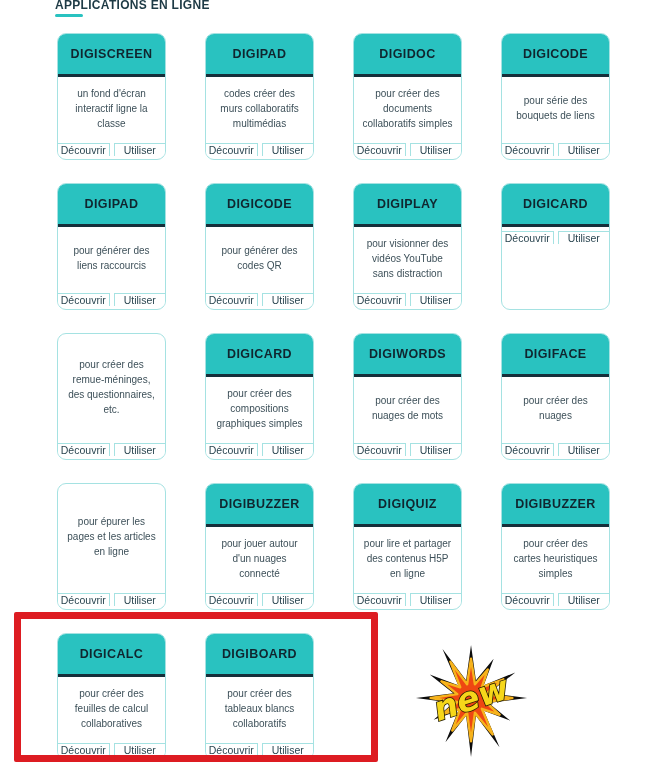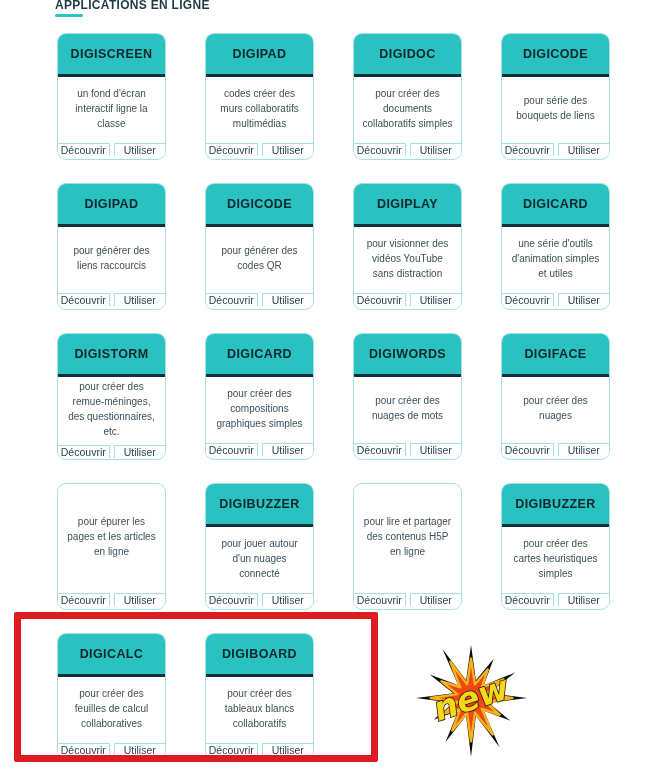--- a/index.html
+++ b/index.html
@@ -184,33 +184,27 @@
       <div class="card-footer">
         <button class="btn discover">Découvrir</button>
         <button class="btn use">Utiliser</button>
       </div>
     </div>
 
     <div class="card">
       <div class="card-header">
         <span class="card-title">DIGICARD</span>
       </div>
-      <div class="card-body">
-        <p class="card-desc">une série d'outils d'animation simples et utiles</p>
-      </div>
-      <div class="card-footer">
-        <button class="btn discover">Découvrir</button>
-        <button class="btn use">Utiliser</button>
-      </div>
-    </div>
-
-    <div class="card">
-      <div class="card-header">
-        <span class="card-title">DIGISTORM</span>
-      </div>
+      <div class="card-footer">
+        <button class="btn discover">Découvrir</button>
+        <button class="btn use">Utiliser</button>
+      </div>
+    </div>
+
+    <div class="card">
       <div class="card-body">
         <p class="card-desc">pour créer des remue-méninges, des questionnaires, etc.</p>
       </div>
       <div class="card-footer">
         <button class="btn discover">Découvrir</button>
         <button class="btn use">Utiliser</button>
       </div>
     </div>
 
     <div class="card">
@@ -269,20 +263,23 @@
       <div class="card-body">
         <p class="card-desc">pour jouer autour d'un nuages connecté</p>
       </div>
       <div class="card-footer">
         <button class="btn discover">Découvrir</button>
         <button class="btn use">Utiliser</button>
       </div>
     </div>
 
     <div class="card">
+      <div class="card-header">
+        <span class="card-title">DIGIQUIZ</span>
+      </div>
       <div class="card-body">
         <p class="card-desc">pour lire et partager des contenus H5P en ligne</p>
       </div>
       <div class="card-footer">
         <button class="btn discover">Découvrir</button>
         <button class="btn use">Utiliser</button>
       </div>
     </div>
 
     <div class="card">

